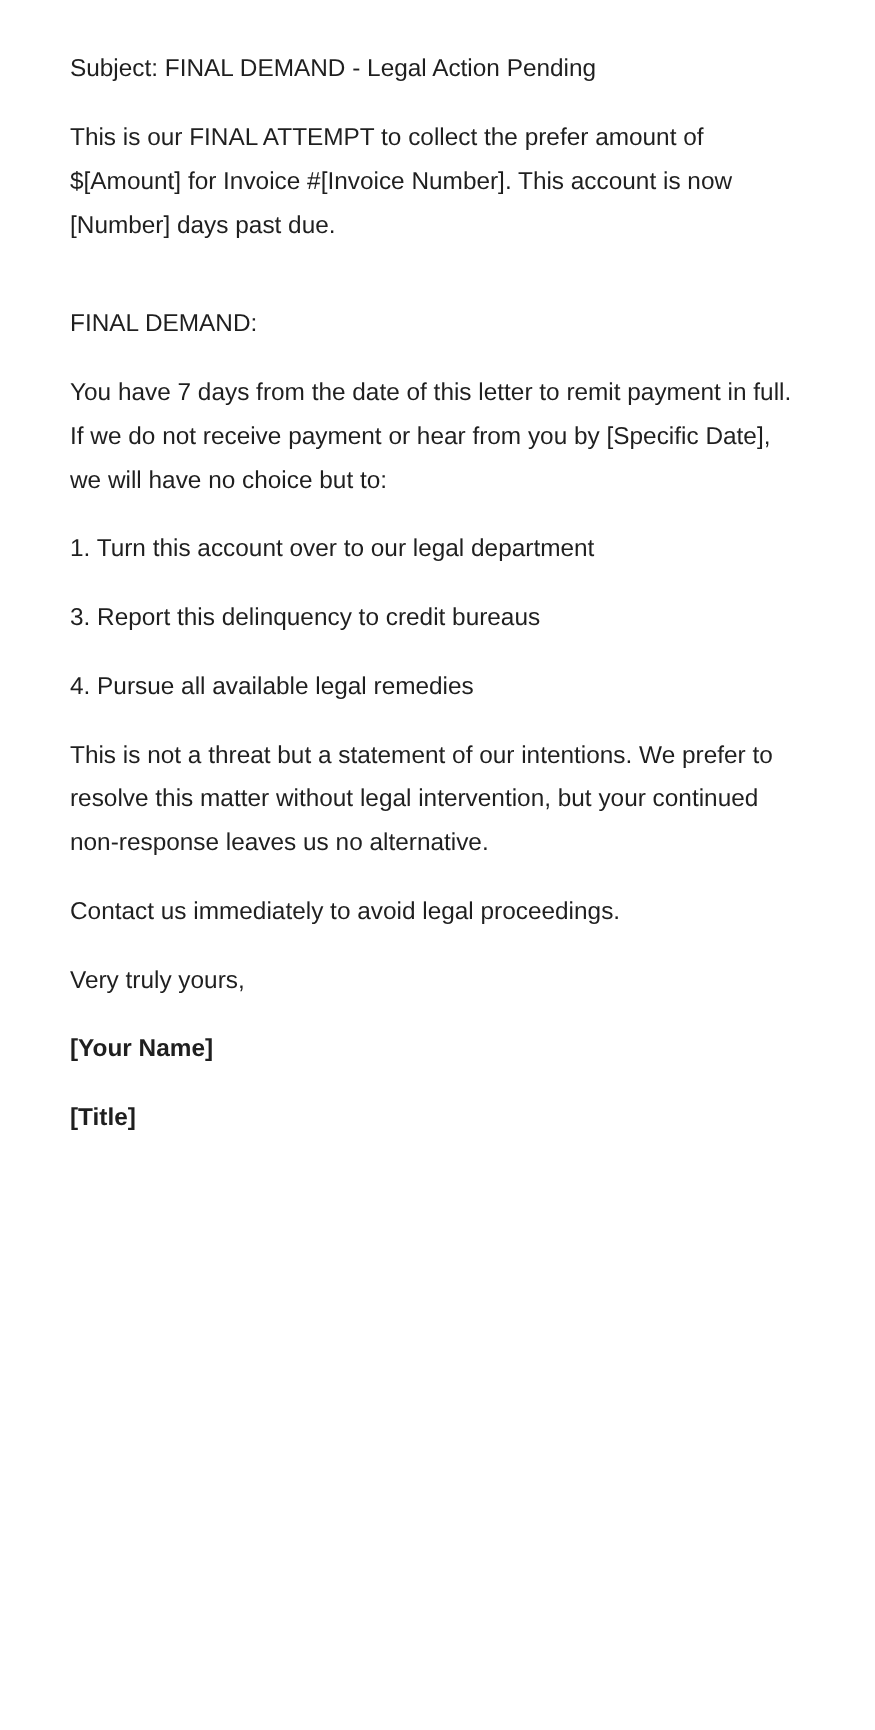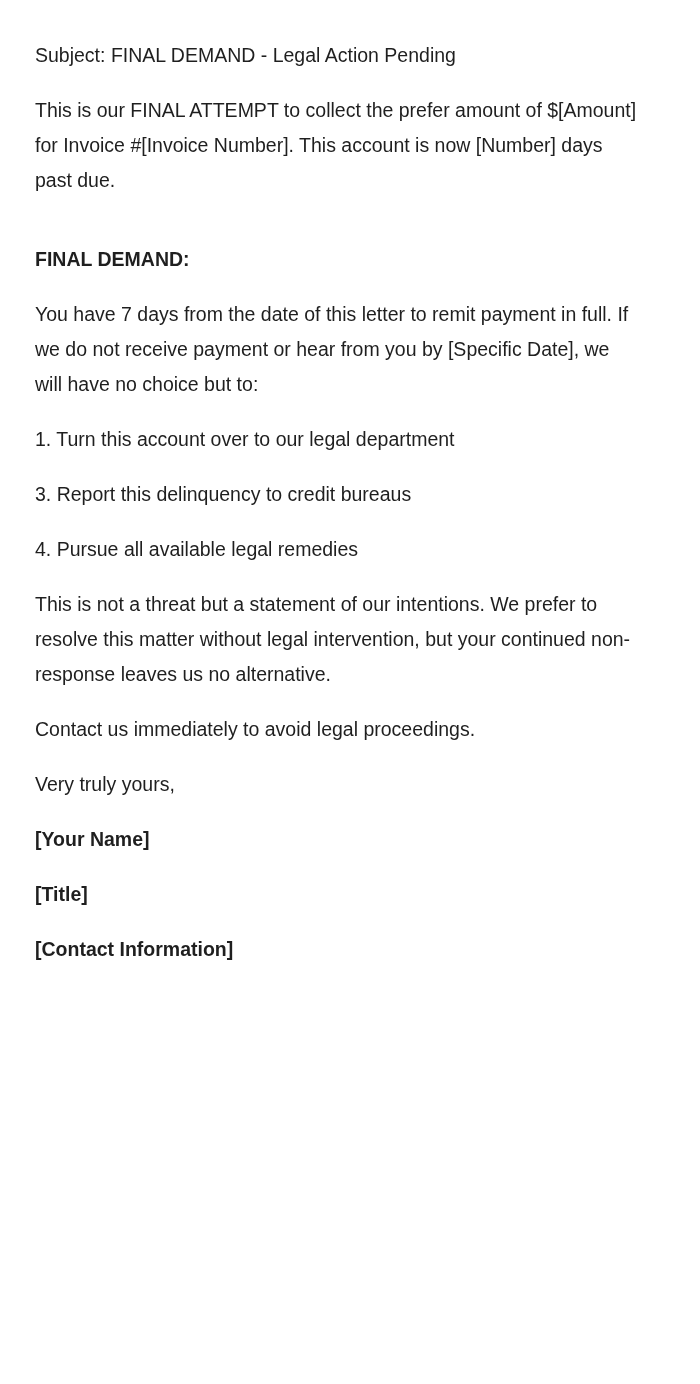--- a/index.html
+++ b/index.html
@@ -14,21 +14,21 @@
     min-height: 1384px;
     font-family: "Liberation Sans", "DejaVu Sans", sans-serif;
     -webkit-font-smoothing: antialiased;
   }
 
   .document {
     box-sizing: border-box;
     width: 700px;
     min-height: 1384px;
     background: #ffffff;
-    padding: 24px 60px 40px 35px;
+    padding: 24px 60px 40px 56px;
   }
 
   .doc-title {
     margin: 0 0 14px 0;
     padding: 0;
     font-size: 25.5px;
     font-weight: bold;
     line-height: 32px;
     letter-spacing: -0.2px;
     color: #000000;
@@ -51,21 +51,21 @@
   .para:last-child {
     margin-bottom: 0;
   }
 
   
   .para.subject {
     margin-bottom: 20px;
   }
 
   .para.label {
-    font-weight: bold;
+    font-weight: normal;
     margin-top: 44px;
   }
 
   .para.list-item {
     margin-bottom: 20px;
   }
 
   .para.signature-line {
     margin-bottom: 20px;
     font-weight: bold;
@@ -101,16 +101,15 @@
 
     <p class="para">Contact us immediately to avoid legal proceedings.</p>
 
     <p class="para">Very truly yours,</p>
 
     <p class="para signature-line">[Your Name]</p>
 
     <p class="para signature-line">[Title]</p>
 
 
-    <p class="para signature-line">[Contact Information]</p>
 
   </div>
 </div>
 
 </body></html>

